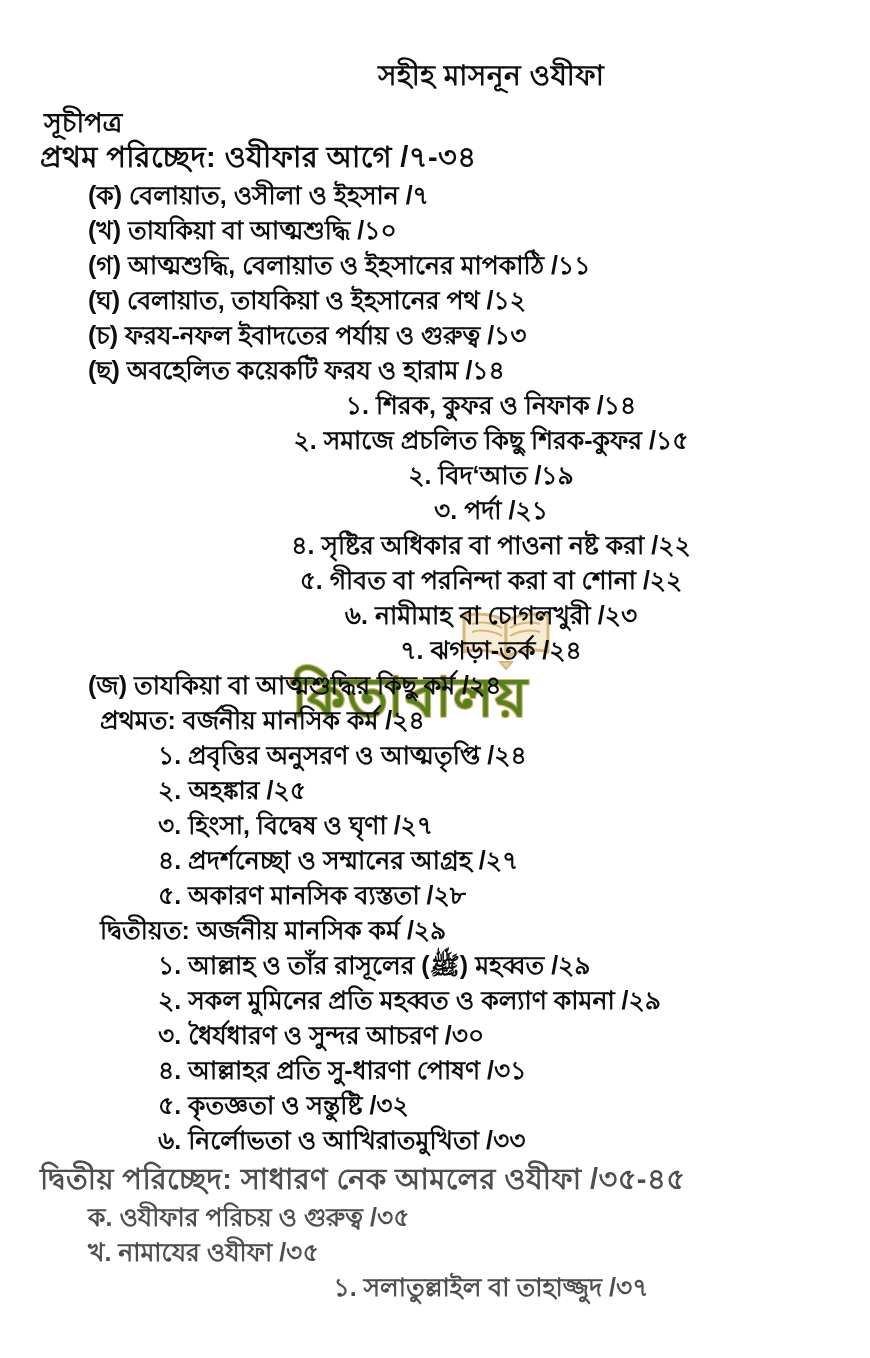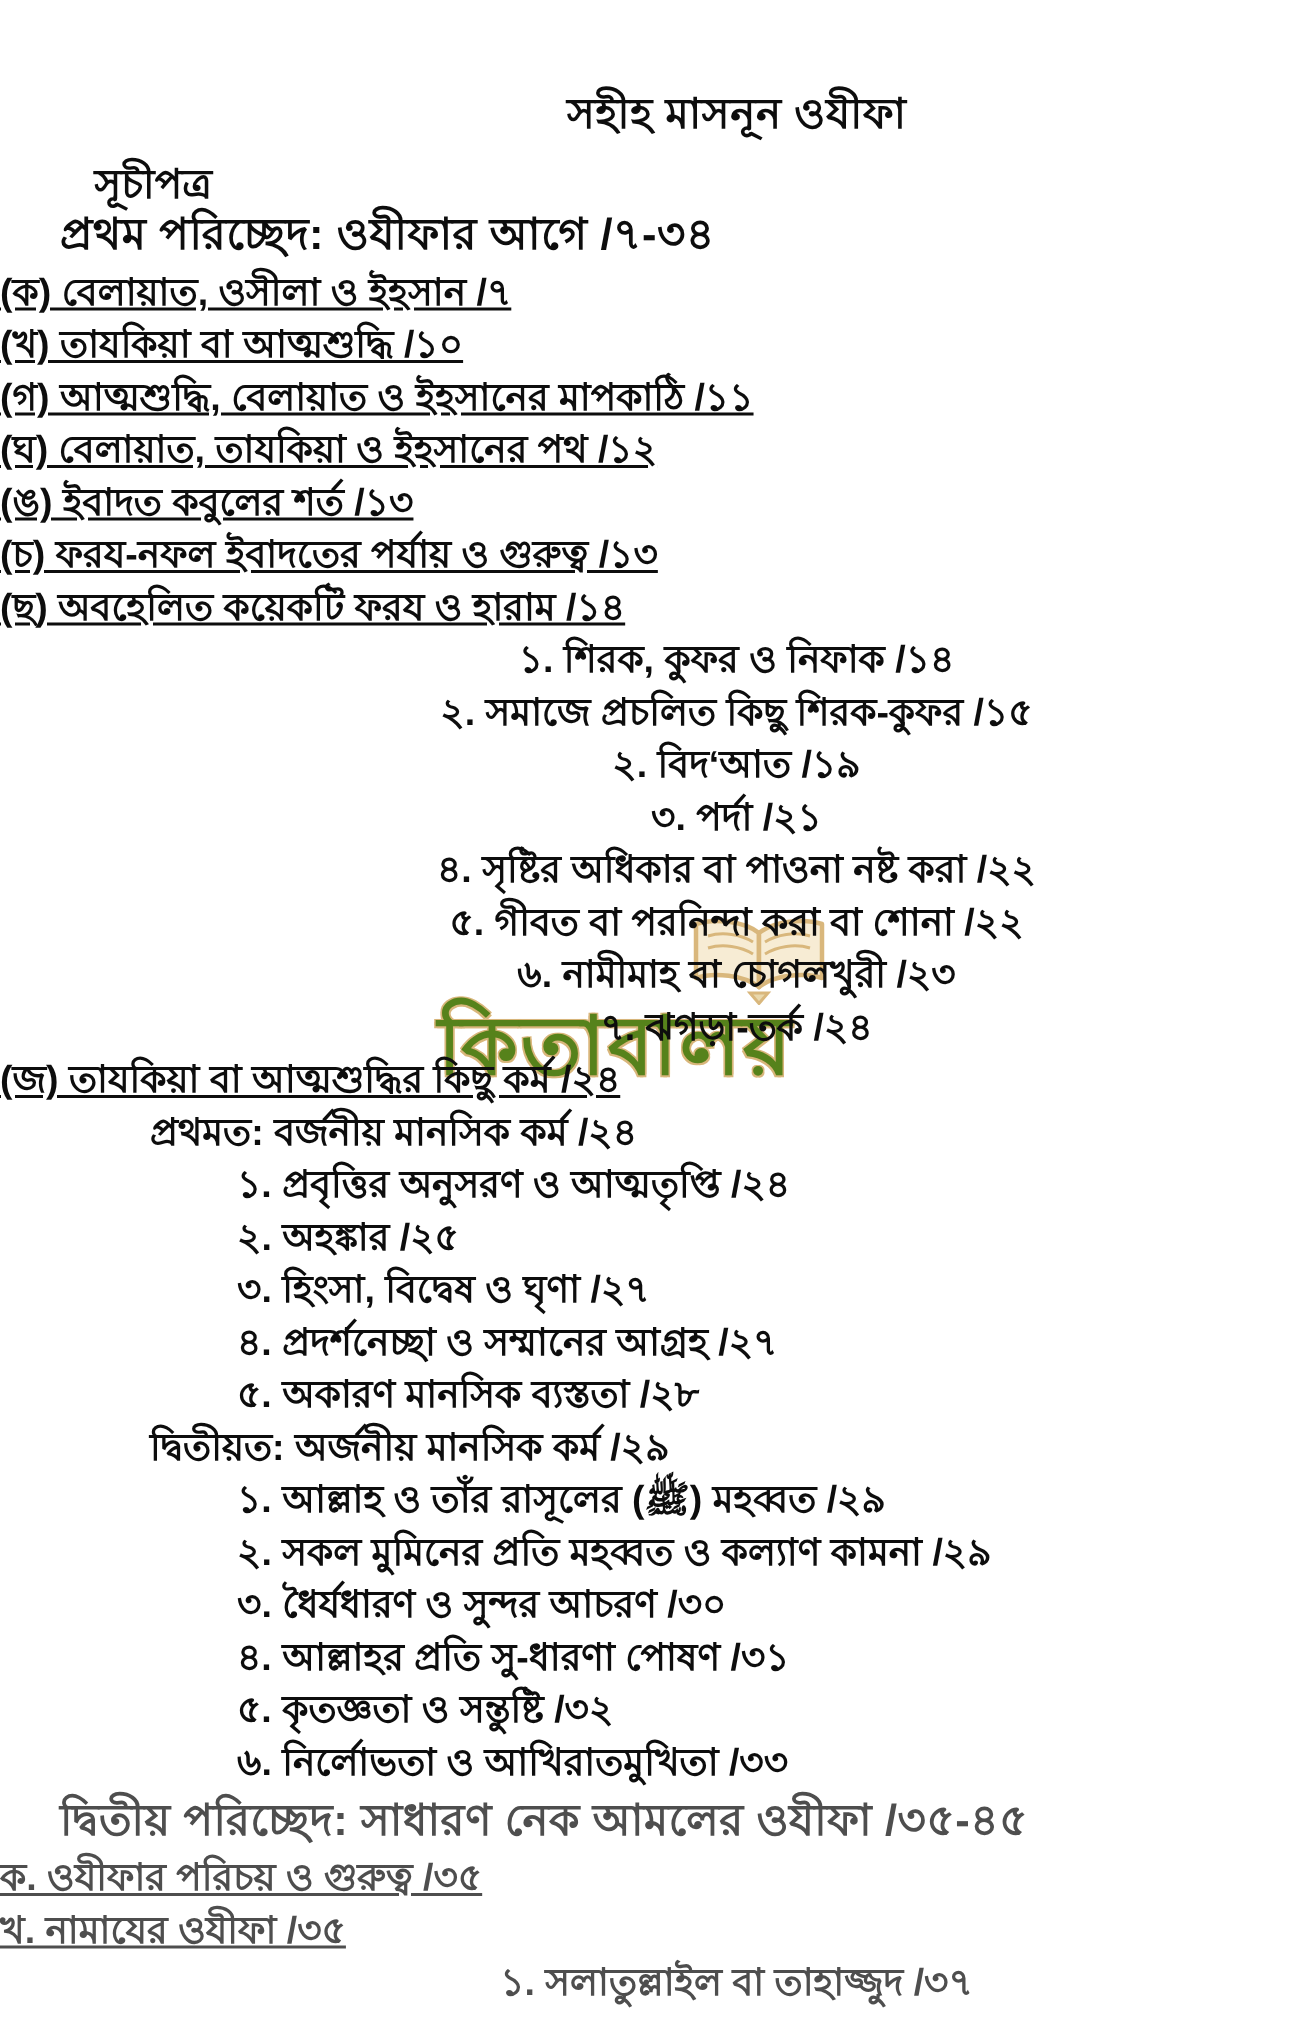--- a/index.html
+++ b/index.html
@@ -12,33 +12,33 @@
     position:relative;
   }
   .page{position:relative;width:870px;height:1358px;background:#ffffff;border-radius:21px;}
   .running-header{
     position:absolute;top:54px;left:378px;
     font-size:28px;font-weight:bold;letter-spacing:0.5px;
     white-space:nowrap;
   }
   .toc-title{
     position:absolute;top:102px;left:44px;
-    font-size:27px;font-weight:bold;margin-left:19px;
+    font-size:27px;font-weight:bold;
   }
   #toc{
     position:absolute;top:136px;left:0;right:0;
     z-index:2;
   }
   .toc-line{
     font-size:25px;line-height:35px;font-weight:bold;
     white-space:nowrap;
   }
   .chapter{font-size:29px;line-height:42px;letter-spacing:0.4px;}
   .ind0{margin-left:40px;}
-  .ind1{text-decoration:underline;}
+  .ind1{margin-left:88px;}
   .ind1b{margin-left:100px;}
   .ind2{margin-left:112px;text-align:center;}
   .ind3{margin-left:158px;}
   .faded{color:#222;opacity:.8;}
   .watermark{
     position:absolute;left:292px;top:608px;width:280px;height:120px;
     z-index:1;opacity:.95;pointer-events:none;
   }
   .wm-book{position:absolute;right:18px;top:0;}
   .wm-text{
@@ -62,21 +62,20 @@
   <div class="running-header">সহীহ মাসনূন ওযীফা</div>
 
   <div class="toc-title">সূচীপত্র</div>
 
   <div id="toc">
       <div class="toc-line chapter ind0">প্রথম পরিচ্ছেদ: ওযীফার আগে /৭-৩৪</div>
       <div class="toc-line ind1">(ক) বেলায়াত, ওসীলা ও ইহসান /৭</div>
       <div class="toc-line ind1">(খ) তাযকিয়া বা আত্মশুদ্ধি /১০</div>
       <div class="toc-line ind1">(গ) আত্মশুদ্ধি, বেলায়াত ও ইহসানের মাপকাঠি /১১</div>
       <div class="toc-line ind1">(ঘ) বেলায়াত, তাযকিয়া ও ইহসানের পথ /১২</div>
-      <div class="toc-line ind1">(ঙ) ইবাদত কবুলের শর্ত /১৩</div>
       <div class="toc-line ind1">(চ) ফরয-নফল ইবাদতের পর্যায় ও গুরুত্ব /১৩</div>
       <div class="toc-line ind1">(ছ) অবহেলিত কয়েকটি ফরয ও হারাম /১৪</div>
       <div class="toc-line ind2">১. শিরক, কুফর ও নিফাক /১৪</div>
       <div class="toc-line ind2">২. সমাজে প্রচলিত কিছু শিরক-কুফর /১৫</div>
       <div class="toc-line ind2">২. বিদ‘আত /১৯</div>
       <div class="toc-line ind2">৩. পর্দা /২১</div>
       <div class="toc-line ind2">৪. সৃষ্টির অধিকার বা পাওনা নষ্ট করা /২২</div>
       <div class="toc-line ind2">৫. গীবত বা পরনিন্দা করা বা শোনা /২২</div>
       <div class="toc-line ind2">৬. নামীমাহ বা চোগলখুরী /২৩</div>
       <div class="toc-line ind2">৭. ঝগড়া-তর্ক /২৪</div>

